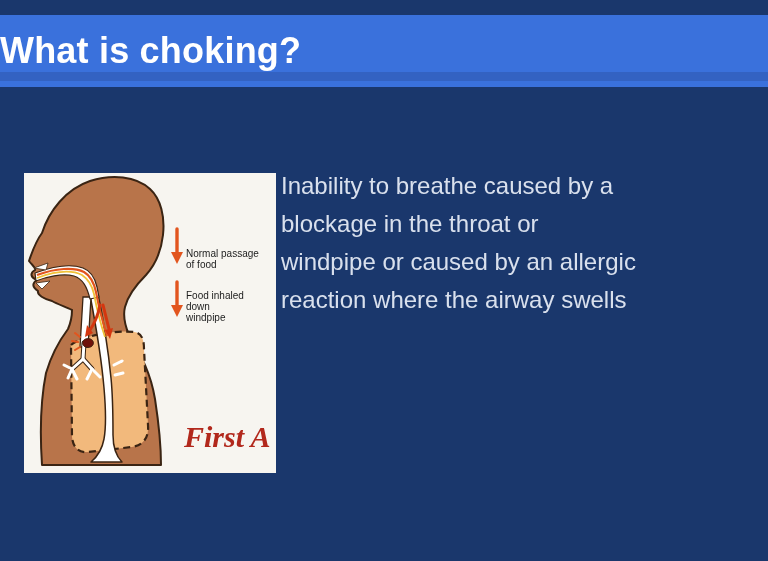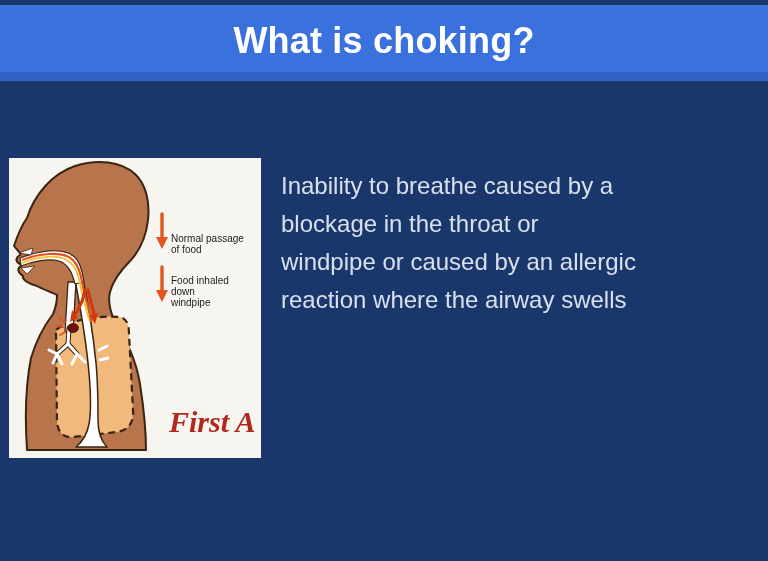--- a/index.html
+++ b/index.html
@@ -3,37 +3,37 @@
 <meta charset="utf-8">
 <style>
   html,body{margin:0;padding:0;}
   .slide{
     position:relative;
     width:768px;height:561px;
     overflow:hidden;
     font-family:"Liberation Sans", sans-serif;
   }
   .banner{
-    position:absolute;left:0;top:5px;
+    position:absolute;left:0;top:15px;
     width:768px;height:72px;
-    display:flex;align-items:center;justify-content:center;
+    display:flex;align-items:center;justify-content:flex-start;
   }
   .banner h1{
     margin:0;
     font-size:36px;
     font-weight:bold;
     letter-spacing:0.2px;
   }
   .banner-stripe{
     position:absolute;left:0;top:72px;
     width:768px;height:9px;
   }
   .diagram{
     position:absolute;left:8px;top:157px;
-    width:252px;height:288px;margin:1px;
+    width:252px;height:288px;margin:16px;
   }
   .body-text{
     position:absolute;left:281px;top:167px;
     width:470px;
     margin:0;
     font-size:24px;
     line-height:38px;
     white-space:pre-line;
     font-weight:400;
   }

